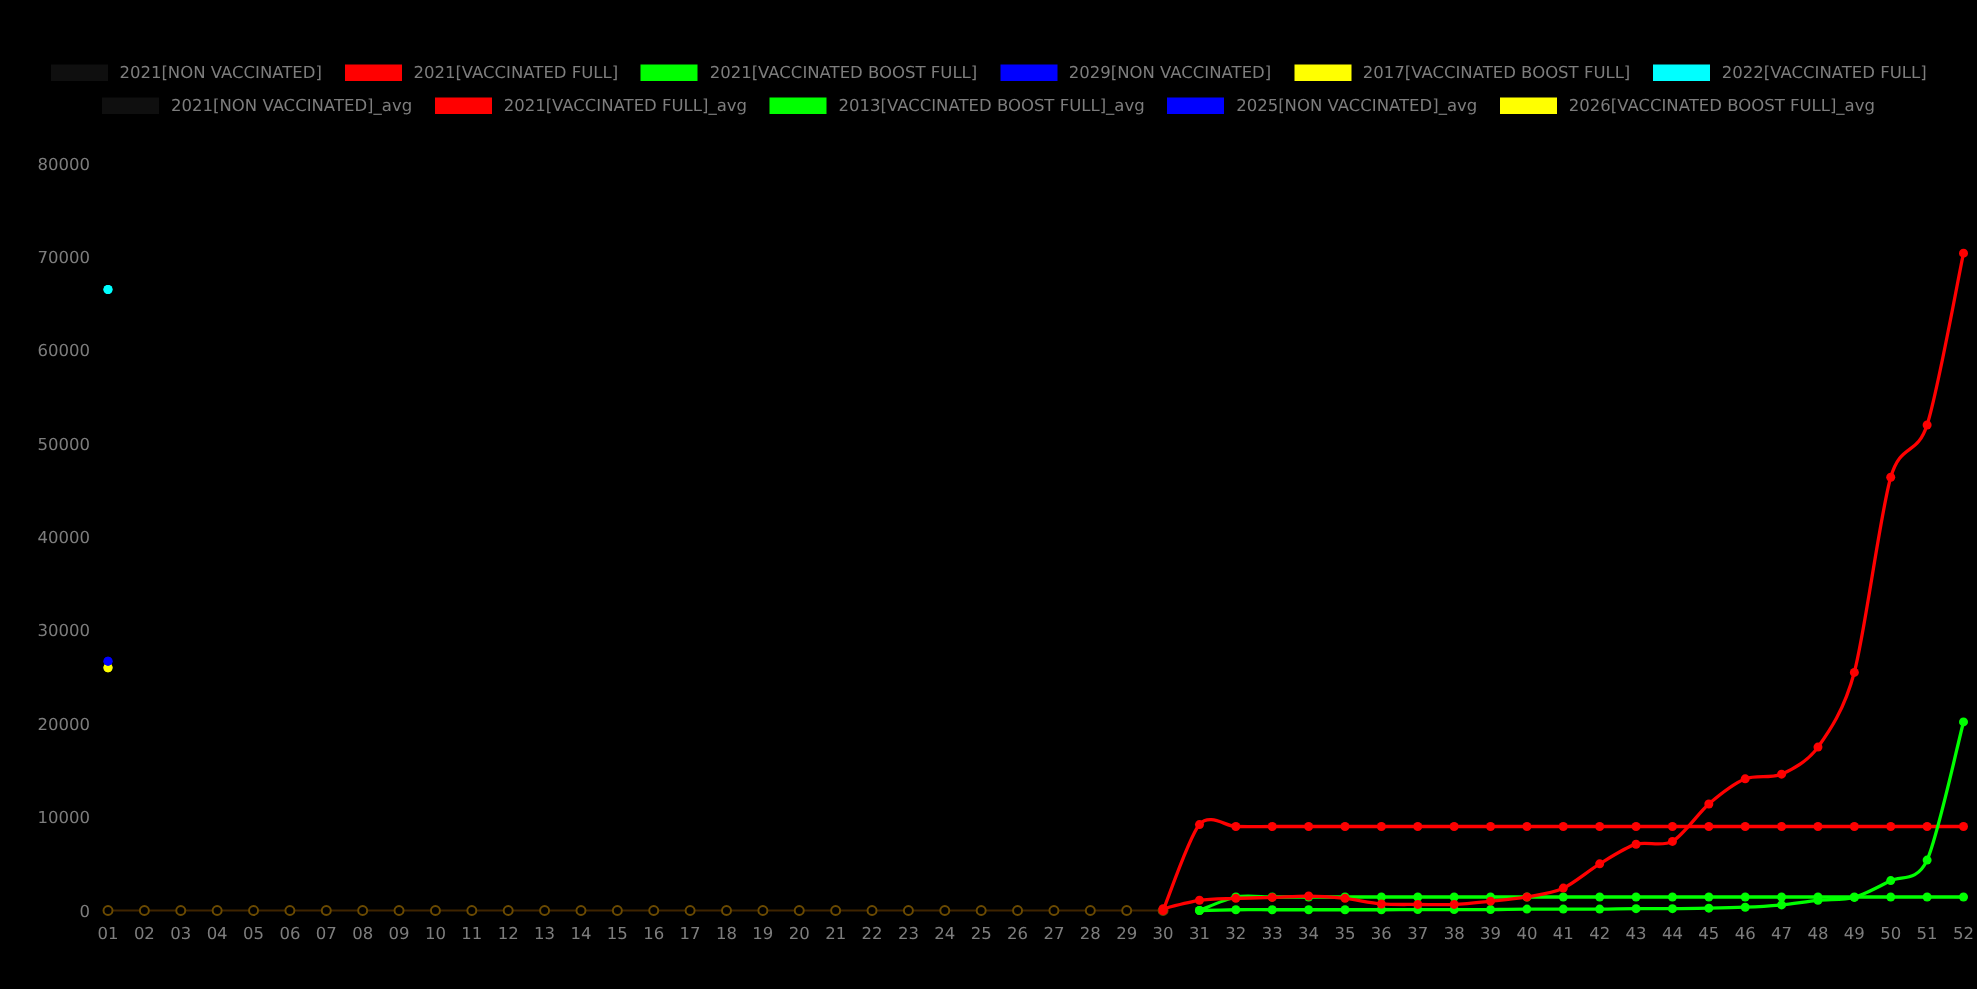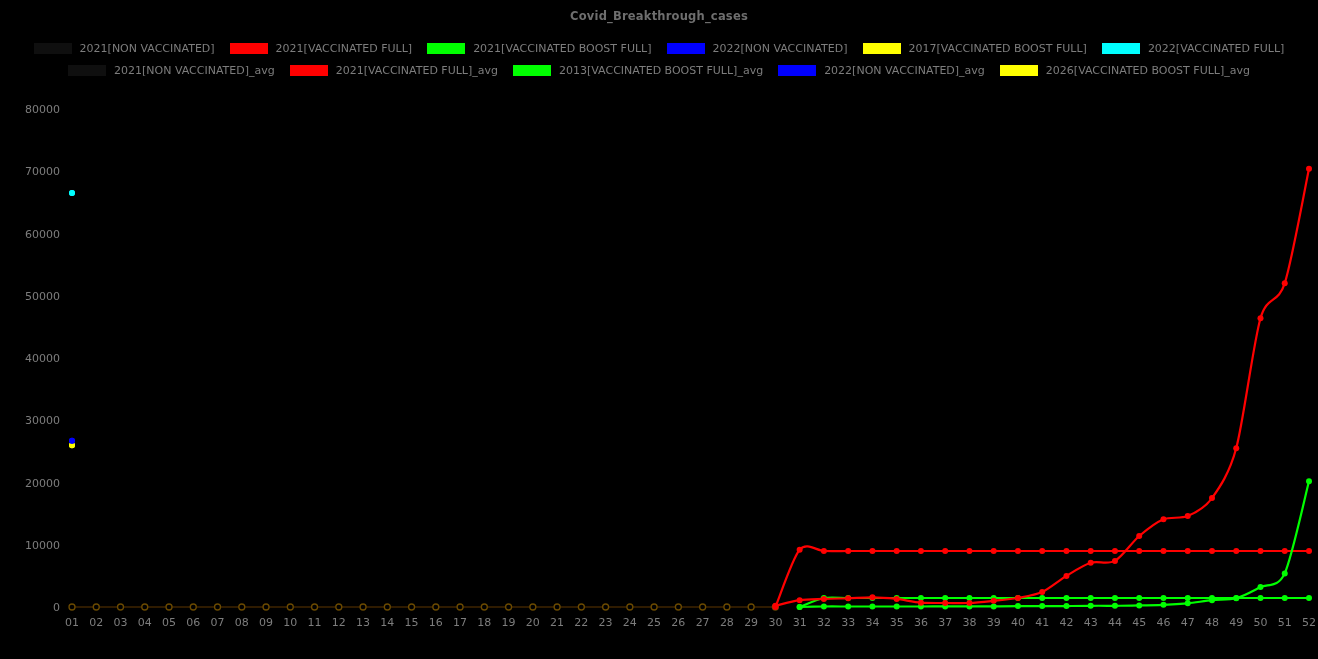--- a/index.html
+++ b/index.html
@@ -13,38 +13,37 @@
   .legend-item{display:flex;align-items:center;cursor:default;}
   .legend-swatch{width:38px;height:11px;margin-right:8px;flex:0 0 auto;}
   .legend-label{font-size:11px;color:#7d7d7d;white-space:nowrap;line-height:13px;}
   svg{position:absolute;left:0;top:0;}
   text{font-family:"DejaVu Sans","Liberation Sans",sans-serif;font-size:11px;fill:#7d7d7d;}
 </style>
 </head>
 <body>
 
 <div id="stage">
-  <div class="chart-title">Covid_Breakthrough_cases</div>
   <div class="legend">
       <div class="legend-row">
         <div class="legend-item">
           <span class="legend-swatch" style="background: rgb(15, 15, 15);"></span>
           <span class="legend-label">2021[NON VACCINATED]</span>
         </div>
         <div class="legend-item">
           <span class="legend-swatch" style="background: rgb(255, 0, 0);"></span>
           <span class="legend-label">2021[VACCINATED FULL]</span>
         </div>
         <div class="legend-item">
           <span class="legend-swatch" style="background: rgb(0, 255, 0);"></span>
           <span class="legend-label">2021[VACCINATED BOOST FULL]</span>
         </div>
         <div class="legend-item">
           <span class="legend-swatch" style="background: rgb(0, 0, 255);"></span>
-          <span class="legend-label">2022[NON VACCINATED]</span>
+          <span class="legend-label">2029[NON VACCINATED]</span>
         </div>
         <div class="legend-item">
           <span class="legend-swatch" style="background: rgb(255, 255, 0);"></span>
           <span class="legend-label">2017[VACCINATED BOOST FULL]</span>
         </div>
         <div class="legend-item">
           <span class="legend-swatch" style="background: rgb(0, 255, 255);"></span>
           <span class="legend-label">2022[VACCINATED FULL]</span>
         </div>
       </div>
@@ -56,21 +55,21 @@
         <div class="legend-item">
           <span class="legend-swatch" style="background: rgb(255, 0, 0);"></span>
           <span class="legend-label">2021[VACCINATED FULL]_avg</span>
         </div>
         <div class="legend-item">
           <span class="legend-swatch" style="background: rgb(0, 255, 0);"></span>
           <span class="legend-label">2013[VACCINATED BOOST FULL]_avg</span>
         </div>
         <div class="legend-item">
           <span class="legend-swatch" style="background: rgb(0, 0, 255);"></span>
-          <span class="legend-label">2022[NON VACCINATED]_avg</span>
+          <span class="legend-label">2025[NON VACCINATED]_avg</span>
         </div>
         <div class="legend-item">
           <span class="legend-swatch" style="background: rgb(255, 255, 0);"></span>
           <span class="legend-label">2026[VACCINATED BOOST FULL]_avg</span>
         </div>
       </div>
     </div>
   <svg id="plot" width="1318" height="659" viewBox="0 0 1318 659">
       <text x="60" y="611" text-anchor="end">0</text>
       <text x="60" y="548.75" text-anchor="end">10000</text>

